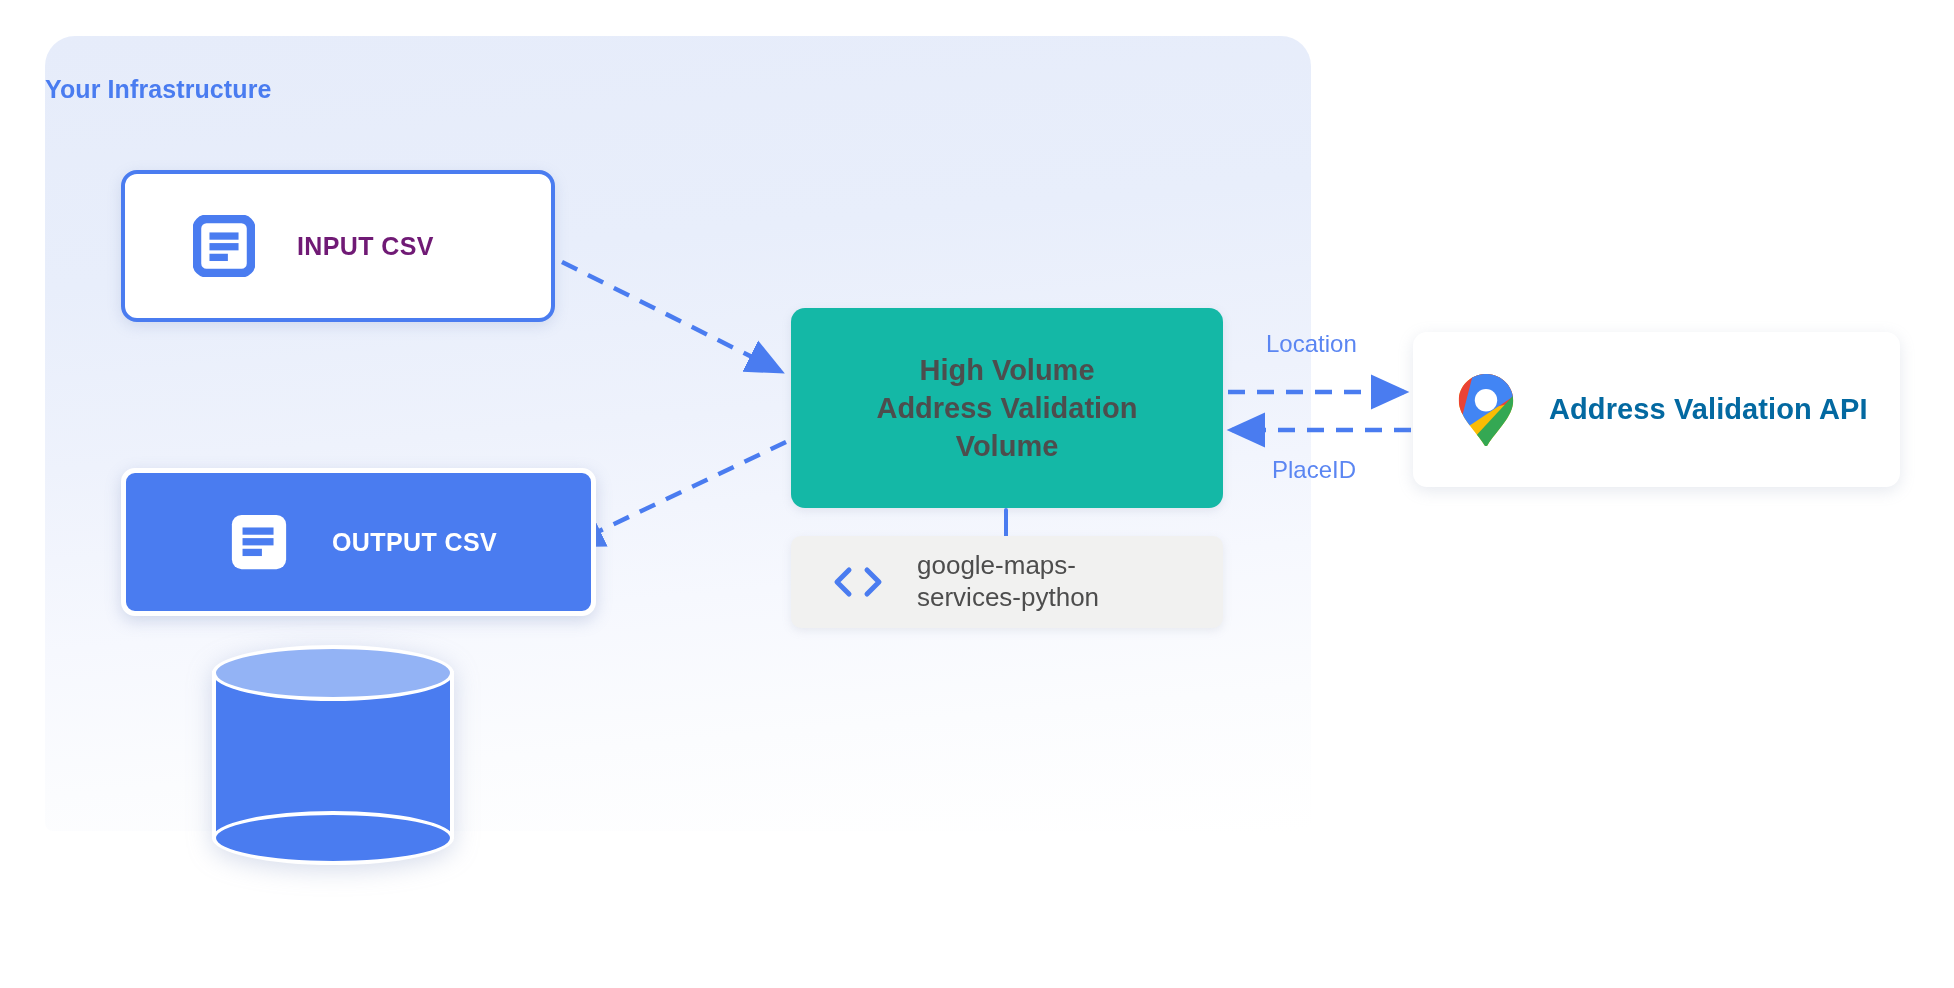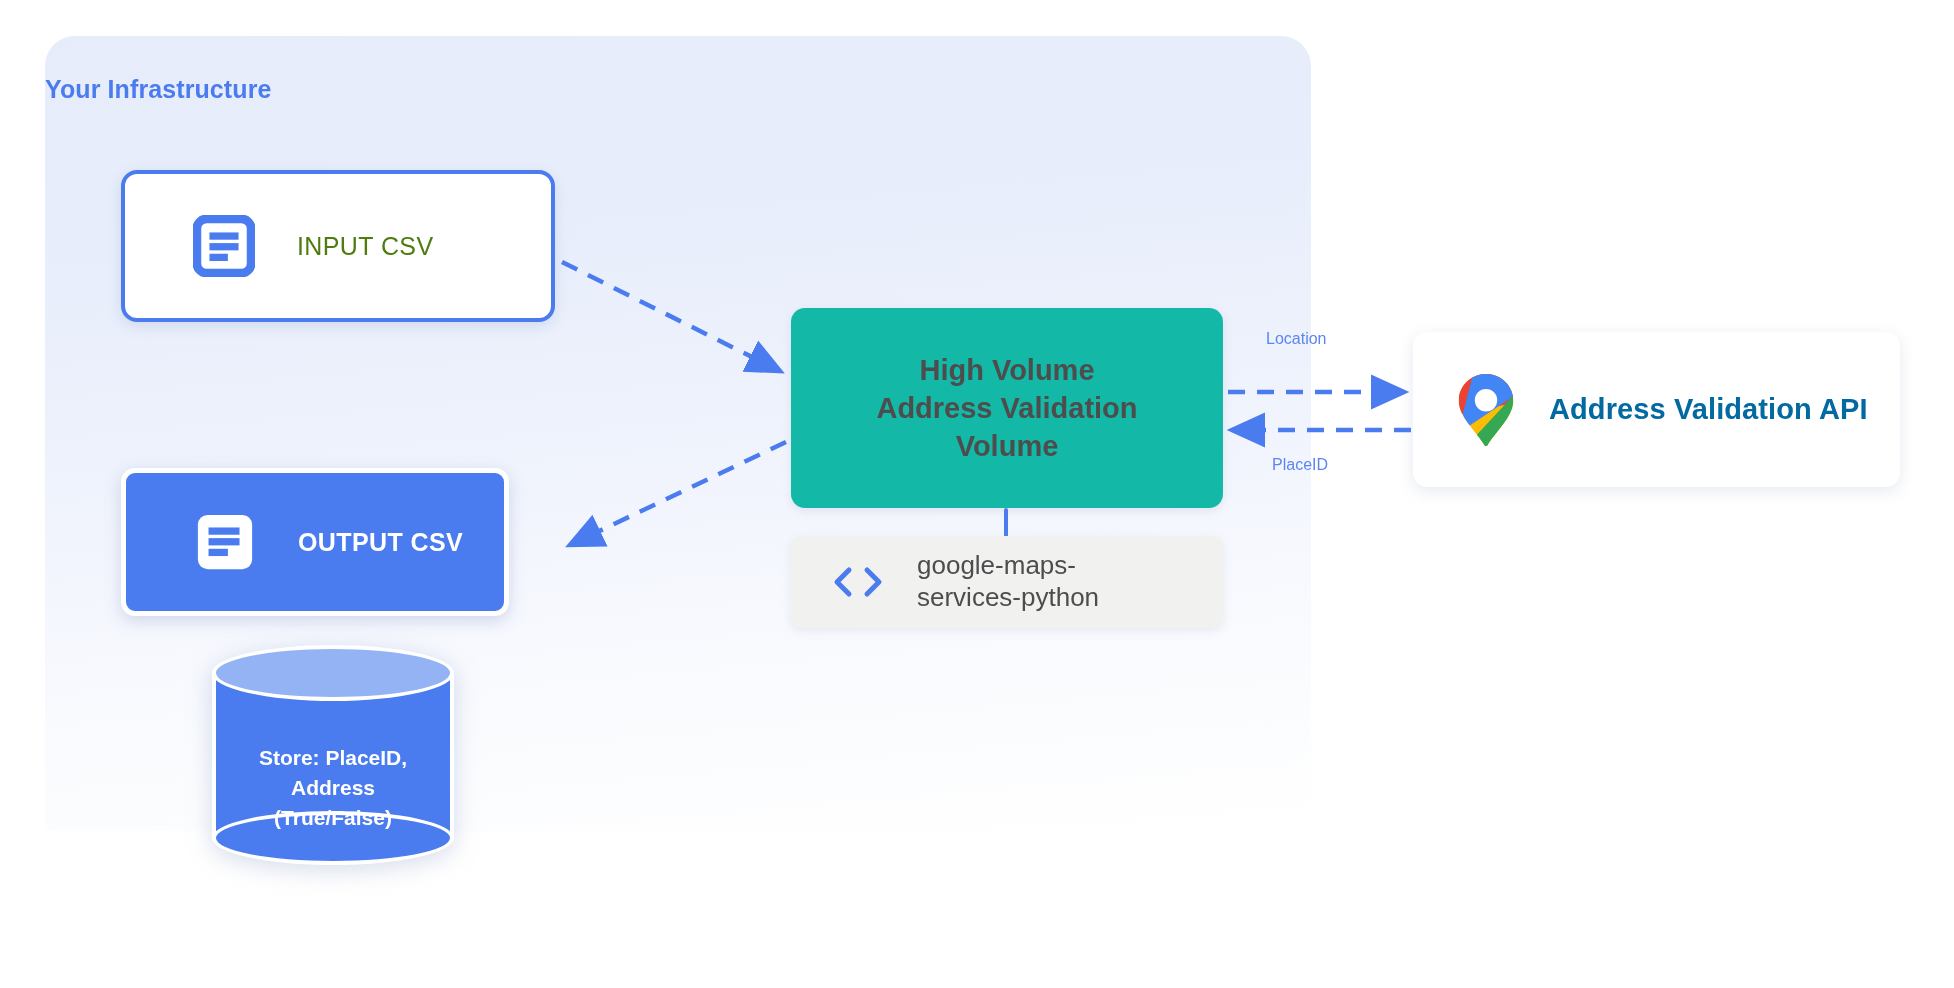--- a/index.html
+++ b/index.html
@@ -63,37 +63,37 @@
     width: 434px;
     height: 152px;
     background: #ffffff;
     border: 4px solid #4a7cf0;
     border-radius: 16px;
     box-shadow: 0 4px 14px rgba(120,140,190,.22);
     padding-left: 68px;
   }
   #input-csv .label {
     font-size: 25px;
-    font-weight: 400;
-    color: #4d7c0f;
+    font-weight: 700;
+    color: #701a75;
     letter-spacing: .4px;
     margin-left: 42px;
   }
 
   
   #output-csv {
     left: 121px;
     top: 468px;
-    width: 388px;
+    width: 475px;
     height: 148px;
     background: #4a7cf0;
     border: 5px solid #ffffff;
     border-radius: 14px;
     box-shadow: 0 5px 16px rgba(120,140,190,.30);
-    padding-left: 68px;
+    padding-left: 102px;
   }
   #output-csv .label {
     font-size: 25px;
     font-weight: 700;
     color: #ffffff;
     letter-spacing: .4px;
     margin-left: 42px;
   }
 
   
@@ -171,21 +171,21 @@
     font-size: 29px;
     font-weight: 700;
     color: #0369a1;
     letter-spacing: .1px;
     white-space: nowrap;
   }
 
   
   .edge-label {
     position: absolute;
-    font-size: 16px;
+    font-size: 24px;
     font-weight: 400;
     color: #5b86f2;
     white-space: nowrap;
   }
   #label-location { left: 1266px; top: 330px; }
   #label-placeid  { left: 1272px; top: 456px; }
 
   
   #database {
     position: absolute;
@@ -324,20 +324,15 @@
       </g>
       <circle cx="31" cy="28" r="11.5" fill="#ffffff"></circle>
     </svg>
     <span class="label">Address Validation API</span>
   </div>
 
   <div id="database">
     <div id="db-body"></div>
     <div id="db-bottom"></div>
     <div id="db-top"></div>
-    <div id="db-text">
-      <div>Store: PlaceID,</div>
-      <div>Address</div>
-      <div>(True/False)</div>
-    </div>
   </div>
 
 </div>
 
 </body></html>

